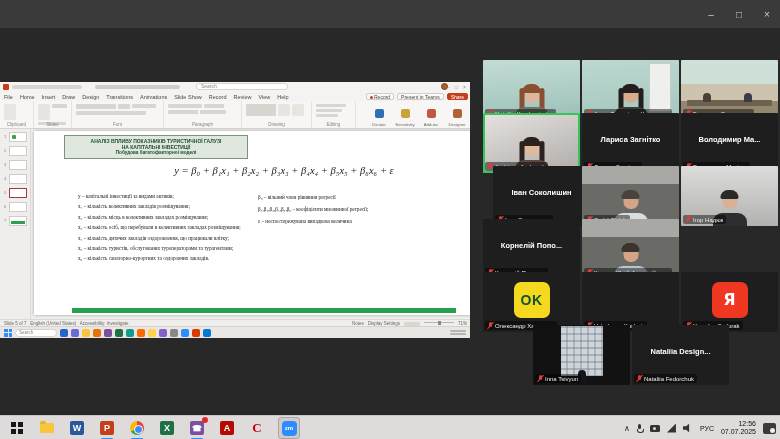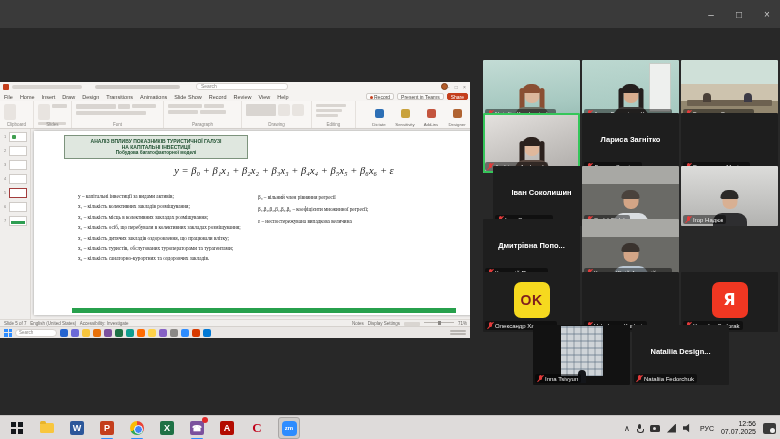--- a/index.html
+++ b/index.html
@@ -80,21 +80,21 @@
   .tile { position:absolute; width:97px; height:60px; background:#1e1e1e; overflow:hidden; border-radius:1px; }
   .tile.active { outline:2px solid #35c65a; outline-offset:-2px; }
   .tile .label { position:absolute; left:2px; bottom:2px; max-width:93px; display:flex; align-items:center; gap:2px; background:rgba(0,0,0,.45); border-radius:2px; padding:0 3px 0 2px; height:9px; }
   .tile .label .txt { font-size:6px; color:#ececec; white-space:nowrap; overflow:hidden; }
   .tile .display { position:absolute; left:0; right:0; top:0; bottom:8px; display:flex; align-items:center; justify-content:center; font-size:7.5px; font-weight:bold; color:#fff; text-align:center; padding:0 4px; }
   .mic { position:relative; width:6px; height:9px; flex:0 0 auto; }
   .mic::before { content:""; position:absolute; left:1.5px; top:1px; width:3px; height:5px; background:#e23b3b; border-radius:1.5px; }
   .mic::after { content:""; position:absolute; left:2.5px; top:0; width:1px; height:9px; background:#e23b3b; transform:rotate(42deg); }
 
   .avatar-sq { position:absolute; left:50%; top:46%; transform:translate(-50%,-50%); width:36px; height:36px; border-radius:7px; display:flex; align-items:center; justify-content:center; font-weight:800; }
-  .avatar-sq.ok { background:#f6d91f; color:#7f1d1d; font-size:14px; letter-spacing:0.5px; }
+  .avatar-sq.ok { background:#f6d91f; color:#14532d; font-size:14px; letter-spacing:0.5px; }
   .avatar-sq.ya { background:#f03722; color:#fff; font-size:16px; font-family:"DejaVu Sans", sans-serif; }
 
   .person { position:absolute; left:50%; transform:translateX(-50%); bottom:0; width:44px; height:34px; }
   .person .head { position:absolute; left:50%; transform:translateX(-50%); top:0; width:15px; height:17px; background:var(--skin,#d4ac8e); border-radius:7px; }
   .person .head::before { content:""; position:absolute; left:-1.5px; top:-2px; width:18px; height:9px; border-radius:9px 9px 2px 2px; background:var(--hair,#3a2a22); }
   .person.long .head::after { content:""; position:absolute; left:-5px; top:2px; width:5px; height:22px; border-radius:3px; background:var(--hair,#3a2a22); box-shadow:20px 0 0 var(--hair,#3a2a22); }
   .person .torso { position:absolute; left:50%; transform:translateX(-50%); bottom:0; width:34px; height:13px; border-radius:9px 9px 0 0; background:var(--shirt,#555); }
 
   .scene-teal { background:linear-gradient(175deg,#c3dcd5 0%,#a7c9c1 70%,#98bcb4 100%); }
   .scene-tealdoor { background:linear-gradient(175deg,#bcd8d0 0%,#a3c6be 100%); }
@@ -400,20 +400,21 @@
 
     <div class="tile" style="left:99px;top:53px">
       <div class="display">Лариса Загнітко</div>
       <div class="label">
           <span class="mic"></span>
           <span class="txt">Лариса Загнітко</span>
         </div>
     </div>
 
     <div class="tile" style="left:198px;top:53px">
+      <div class="display">Володимир  Ма...</div>
       <div class="label">
           <span class="mic"></span>
           <span class="txt">Володимир Матіяш</span>
         </div>
     </div>
 
     <div class="tile" style="left:10px;top:106px">
       <div class="display">Іван Соколишин</div>
       <div class="label">
           <span class="mic"></span>
@@ -437,21 +438,21 @@
           <div class="head"></div>
           <div class="torso"></div>
         </div>
       <div class="label">
           <span class="mic"></span>
           <span class="txt">Ігор Надюк</span>
         </div>
     </div>
 
     <div class="tile" style="left:0;top:159px">
-      <div class="display">Дмитрівна  Попо...</div>
+      <div class="display">Корнелій  Попо...</div>
       <div class="label">
           <span class="mic"></span>
           <span class="txt">Корнелій Попович</span>
         </div>
     </div>
 
     <div class="tile video scene-car" style="left:99px;top:159px;--hair:#3a332e;--shirt:#b9c6d2;--skin:#d3a586">
       <div class="person">
           <div class="head"></div>
           <div class="torso"></div>

